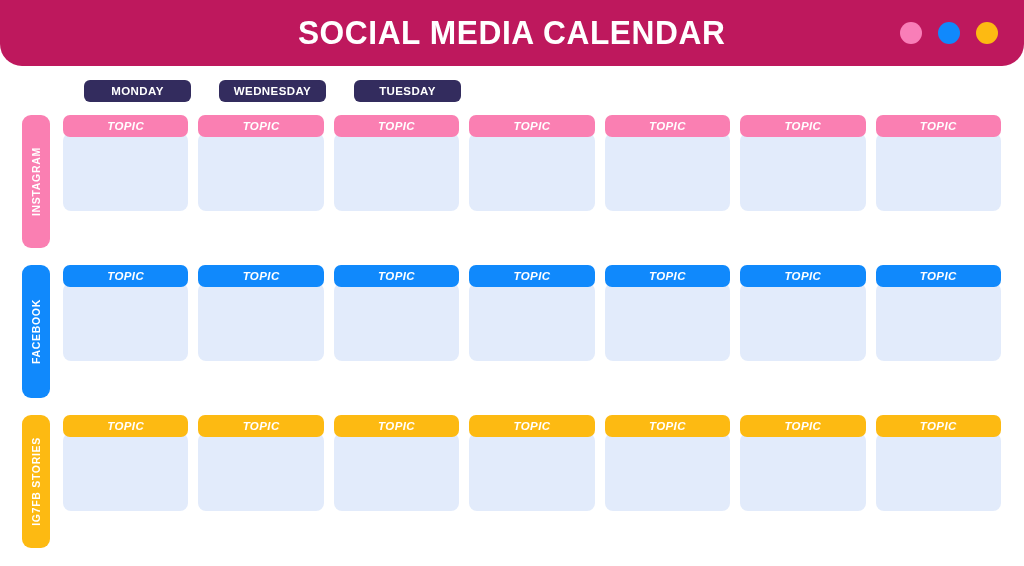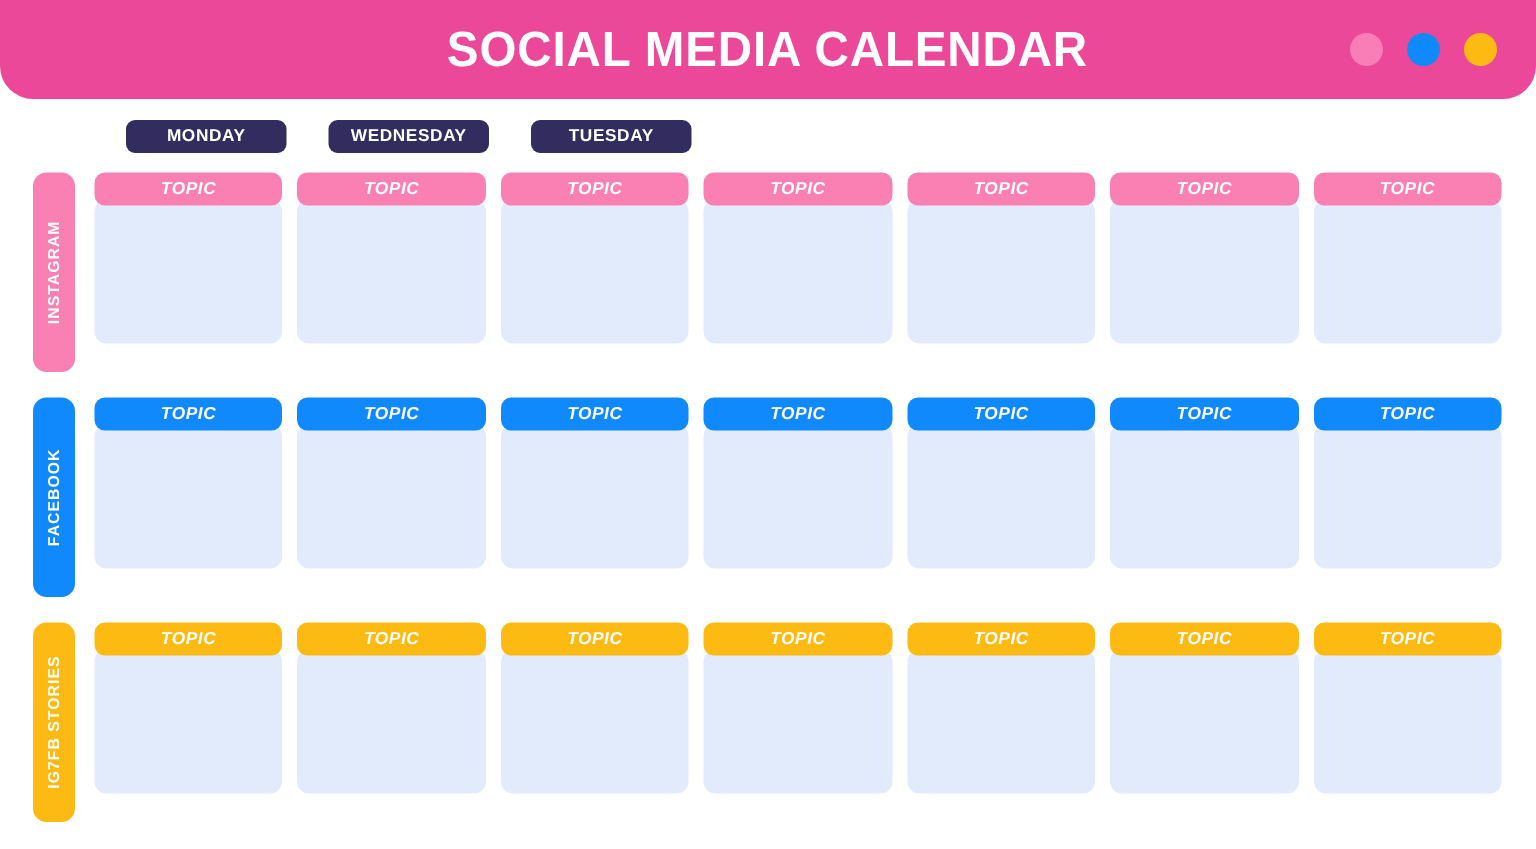--- a/index.html
+++ b/index.html
@@ -130,21 +130,21 @@
     width: 938px;
     height: 133px;
     display: grid;
     grid-template-columns: repeat(7, 1fr);
     gap: 10px;
   }
 
   .cell {
     display: flex;
     flex-direction: column;
-    height: 114px;
+    height: 96px;
   }
 
   .cell-topic {
     height: 22px;
     border-radius: 7px;
     display: flex;
     align-items: center;
     justify-content: center;
     color: #ffffff;
     font-size: 11.5px;
@@ -160,21 +160,21 @@
     flex: 1 1 auto;
     background: #E2EBFB;
     border-radius: 8px;
     margin-top: -4px;
     padding-top: 4px;
   }
 </style>
 </head>
 <body style="background: rgb(255, 255, 255);">
 
-<div class="header-bar" style="background: #ec4899;">
+<div class="header-bar" style="background: #be185d;">
   <div class="header-title">SOCIAL MEDIA CALENDAR</div>
   <div class="header-dots">
     <span class="dot" style="background: rgb(249, 126, 184);"></span>
     <span class="dot" style="background: rgb(16, 137, 252);"></span>
     <span class="dot" style="background: rgb(253, 186, 18);"></span>
   </div>
 </div>
 
 <div class="days-row">
     <div class="day-chip">MONDAY</div>

